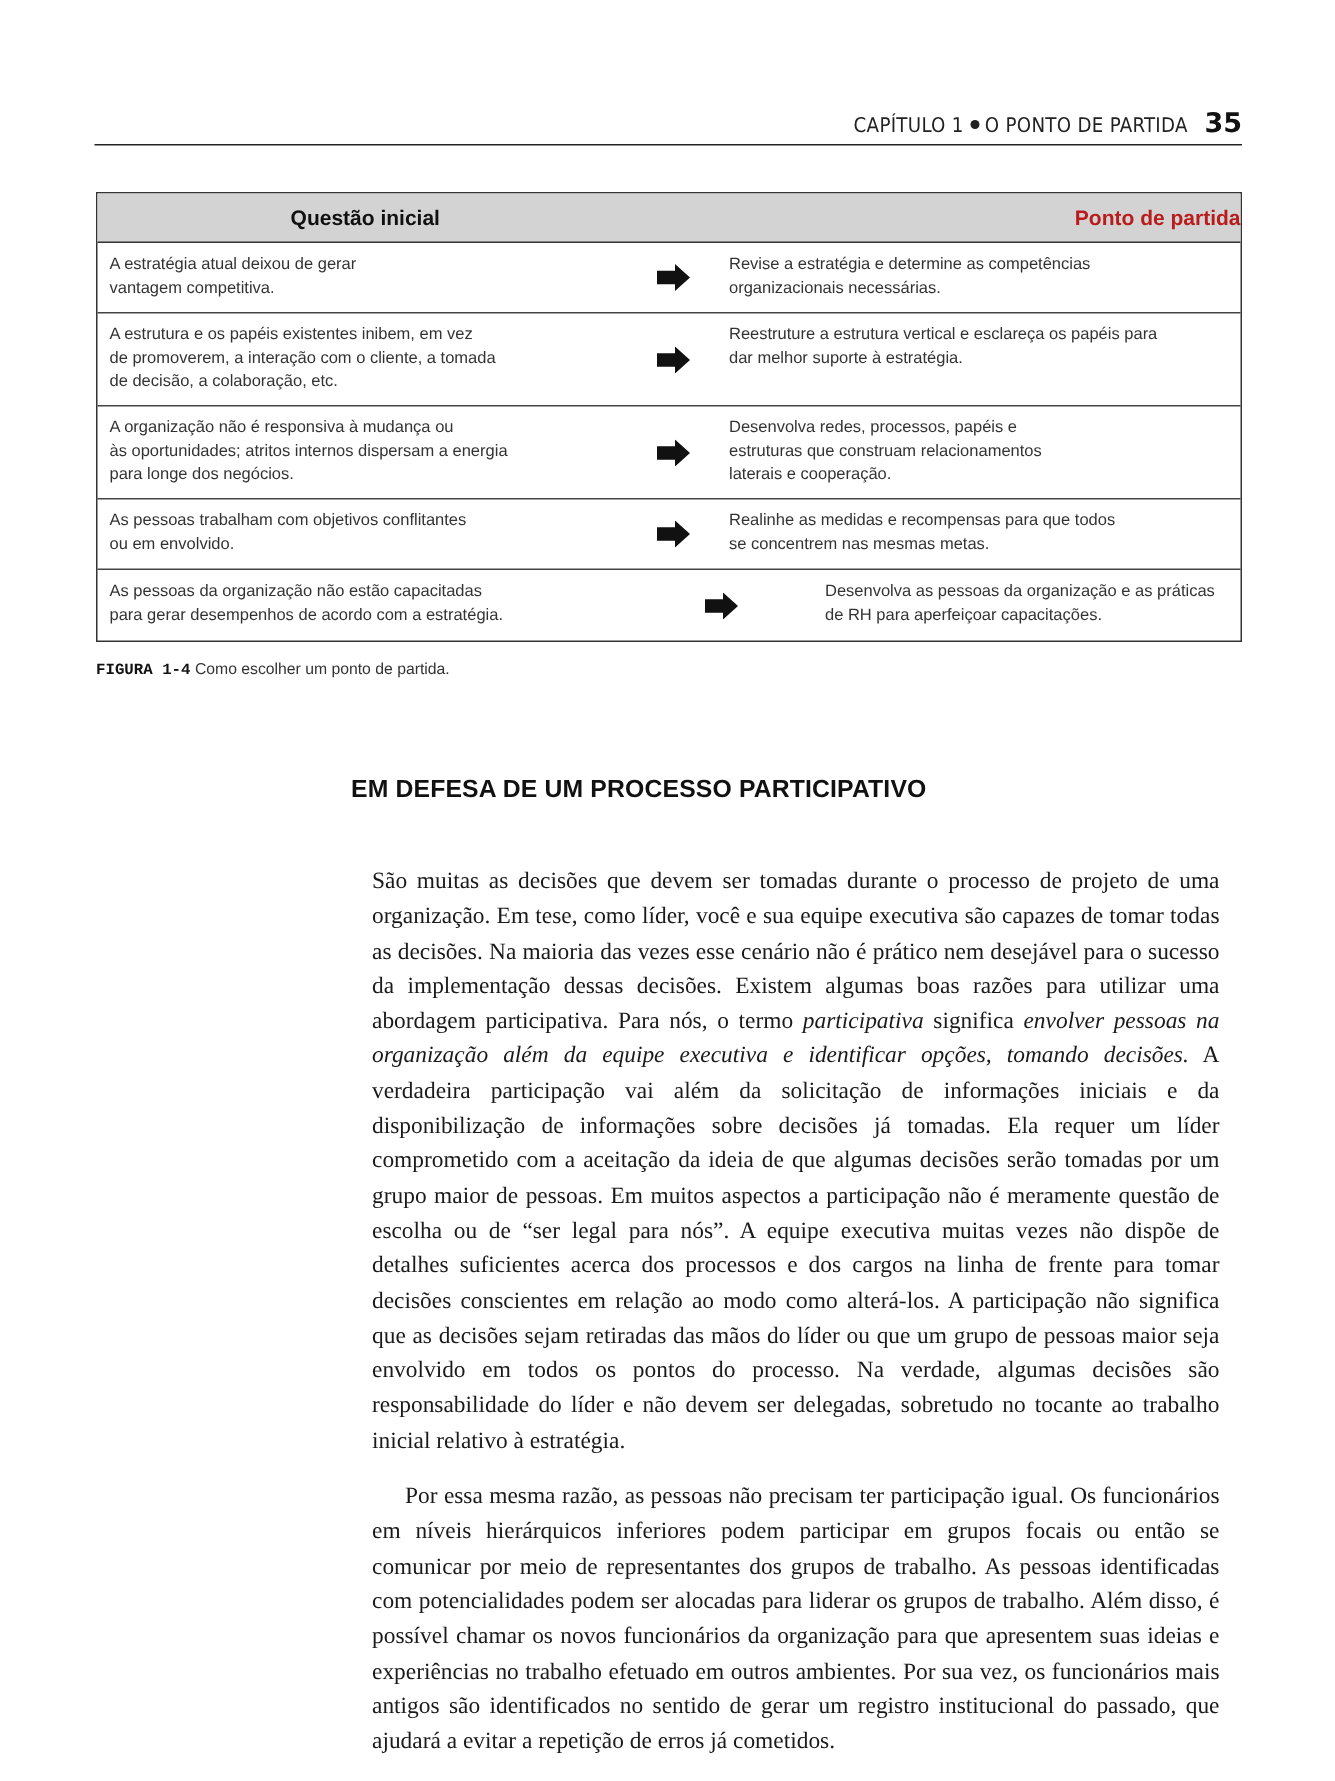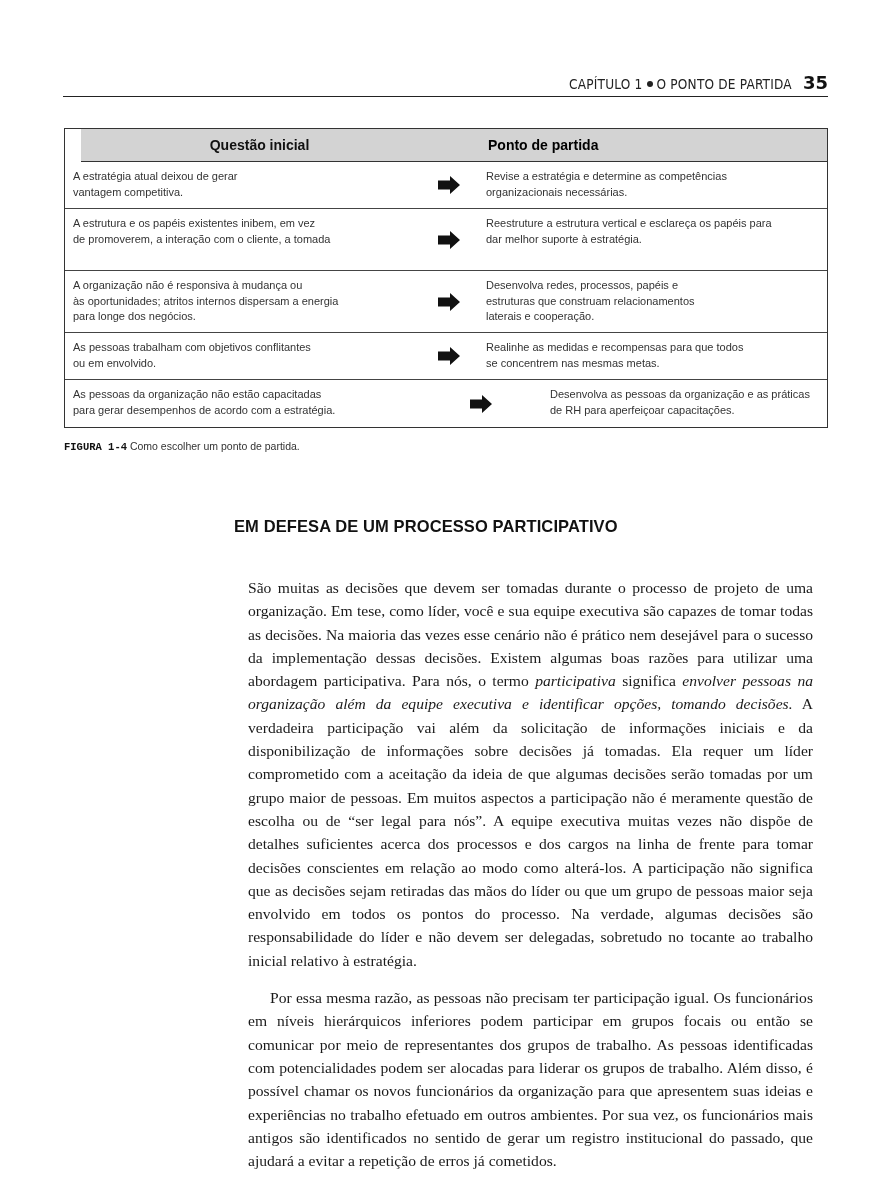--- a/index.html
+++ b/index.html
@@ -56,36 +56,35 @@
     border: 1.5px solid #333;
     border-collapse: collapse;
     font-family: "Liberation Sans", sans-serif;
   }
   .figure-table .thead {
     display: flex;
     background: #d3d3d3;
     height: 32px;
     border-bottom: 1.5px solid #333;
     align-items: center;
-    margin-left: 16px;
   }
   .figure-table .thead .th-left {
     width: 357px;
     text-align: center;
     font-weight: bold;
     font-size: 14px;
     color: #111;
   }
   .figure-table .thead .th-mid { width: 50px; }
   .figure-table .thead .th-right {
     flex: 1;
-    text-align: left;
+    text-align: right;
     font-weight: bold;
     font-size: 14px;
-    color: #000000;
+    color: #b91c1c;
   }
   .figure-table .row {
     display: flex;
     border-bottom: 1.5px solid #444;
     align-items: stretch;
   }
   .figure-table .row:last-child { border-bottom: none; }
   .figure-table .cell-left {
     width: 345px;
     padding: 7px 0 7px 8px;
@@ -192,20 +191,21 @@
         </div>
         <div class="cell-right">
           <div>Revise a estratégia e determine as competências</div>
           <div>organizacionais necessárias.</div>
         </div>
       </div>
       <div class="row row-2">
         <div class="cell-left">
           <div>A estrutura e os papéis existentes inibem, em vez</div>
           <div>de promoverem, a interação com o cliente, a tomada</div>
+          <div>de decisão, a colaboração, etc.</div>
         </div>
         <div class="cell-arrow">
           <svg viewBox="0 0 22 18" class="arrow-icon">
             <polygon points="0,4.5 12,4.5 12,0 22,9 12,18 12,13.5 0,13.5" fill="#111"></polygon>
           </svg>
         </div>
         <div class="cell-right">
           <div>Reestruture a estrutura vertical e esclareça os papéis para</div>
           <div>dar melhor suporte à estratégia.</div>
         </div>

